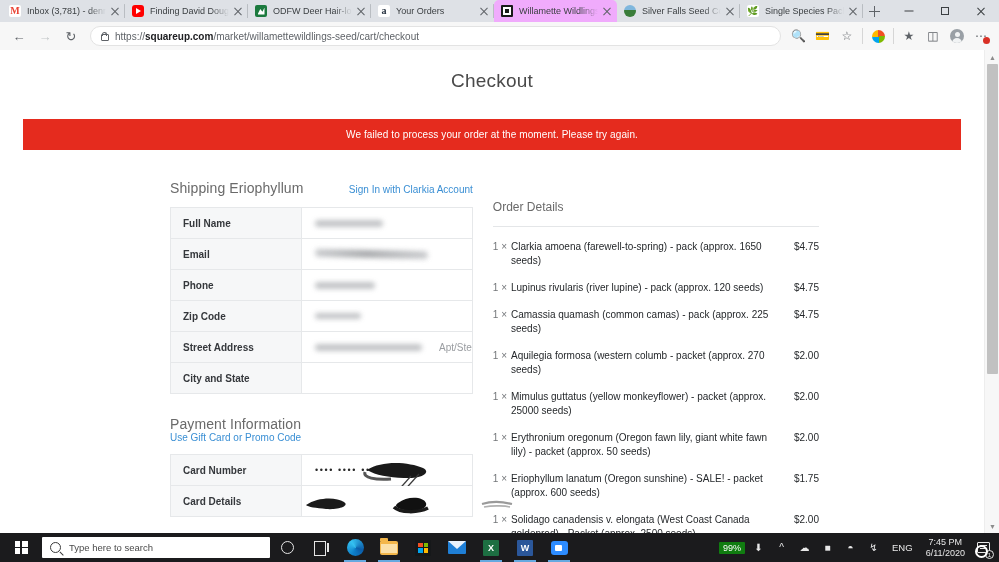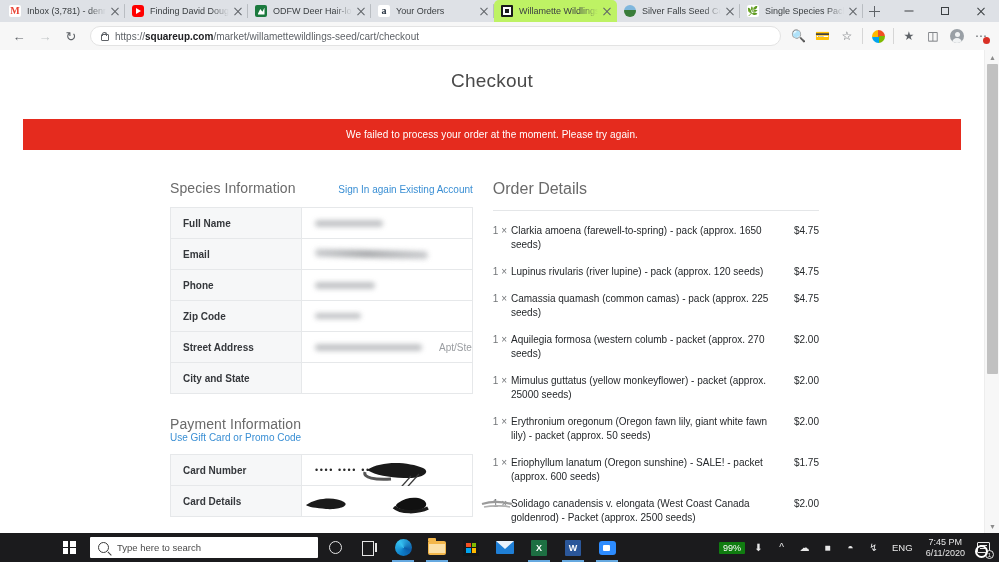--- a/index.html
+++ b/index.html
@@ -33,21 +33,21 @@
     align-items: center;
     padding: 0 4px 0 7px;
     font-size: 9px;
     color: #3c4043;
     background: transparent;
     border-radius: 5px 5px 0 0;
     overflow: hidden;
     flex: 0 0 auto;
   }
   .tab.active {
-    background: #bef264;
+    background: #f0abfc;
   }
   .tab:not(.active)::after {
     content: "";
     position: absolute;
     right: 0; top: 4px;
     width: 1px; height: 14px;
     background: #b9bdc2;
   }
   .tab.active::after { display: none; }
   .tab-fav {
@@ -359,24 +359,25 @@
   }
   .scribble {
     position: absolute;
     pointer-events: none;
   }
   .sc-a { left: 55px; top: 3px; }
   .sc-b { left: 0px;  top: 5px; }
 
   
   .order-title {
-    font-size: 16px;
+    font-size: 12px;
     color: #6a6a6a;
     font-weight: normal;
     padding-bottom: 12px;
+    margin-top: 20px;
   }
   .order-rule {
     height: 1px;
     background: #e4e6e8;
     margin-bottom: 13px;
   }
   .order-item {
     display: flex;
     align-items: flex-start;
     margin-bottom: 13px;
@@ -428,21 +429,20 @@
   }
 
   
   .taskbar {
     position: absolute;
     bottom: 0; left: 0;
     width: 999px; height: 29px;
     background: #1b1b1d;
     display: flex;
     align-items: center;
-    padding-left: 48px;
   }
   .start-btn {
     width: 42px; height: 29px;
     display: flex; align-items: center; justify-content: center;
     cursor: pointer;
   }
   .win-logo {
     width: 13px; height: 13px;
     display: grid;
     grid-template-columns: 1fr 1fr;
@@ -671,22 +671,22 @@
 
     <h1 class="page-title">Checkout</h1>
 
     <div class="error-banner">We failed to process your order at the moment. Please try again.</div>
 
     <div class="columns">
 
       <div class="col-left">
 
         <div class="sec-head">
-          <h2 class="sec-title">Species Information</h2>
-          <a class="sec-link">Sign In again Existing Account</a>
+          <h2 class="sec-title">Shipping Eriophyllum</h2>
+          <a class="sec-link">Sign In with Clarkia Account</a>
         </div>
 
         <div class="form-table">
 
           <div class="form-row">
             <div class="form-label">Full Name</div>
             <div class="form-value">
               <span class="redact redact-name"></span>
             </div>
           </div>

